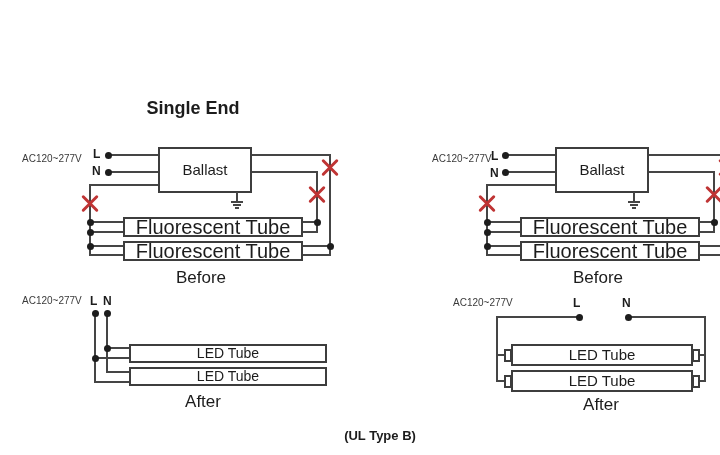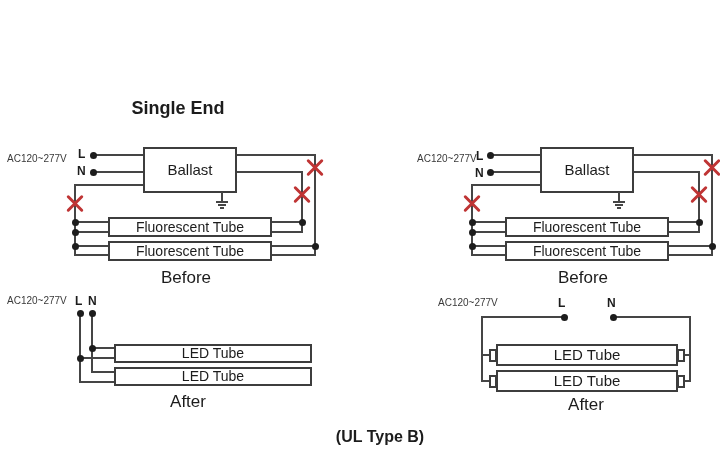--- a/index.html
+++ b/index.html
@@ -1,31 +1,31 @@
 <!DOCTYPE html>
 <html><head>
 <meta charset="utf-8">
 <style>
   html,body{margin:0;padding:0;background:#fff;}
   #page{position:relative;width:720px;height:455px;background:#ffffff;
         font-family:"Liberation Sans",sans-serif;overflow:hidden;}
-  .grp{position:absolute;inset:0;}
+  .grp{position:absolute;inset:0;margin-left:15px;}
   
   #banner{position:absolute;left:2px;top:2px;width:265px;height:50px;background:#2e9ac9;}
   #banner span{display:block;padding-left:11px;line-height:50px;font-size:29px;
                font-weight:500;color:#ffffff;letter-spacing:.5px;}
   
   .w{position:absolute;background:#454545;}
   .hw{height:2px;} .vw{width:2px;}
   
   .dot{position:absolute;width:7px;height:7px;border-radius:50%;background:#1d1d1d;}
   
   .box{position:absolute;border:2px solid #3d3d3d;background:#fff;box-sizing:border-box;
        text-align:center;color:#1c1c1c;white-space:nowrap;}
-  .tube{width:164px;height:20px;font-size:14px;line-height:16px;}
+  .tube{width:180px;height:20px;font-size:20px;line-height:16px;}
   .ledtube{width:198px;height:19px;font-size:14px;line-height:15px;}
   .ledtube2{width:182px;height:22px;font-size:15px;line-height:18px;}
   .cap{position:absolute;width:8px;height:13px;border:2px solid #3d3d3d;background:#fff;box-sizing:border-box;}
   .ballast{width:94px;height:46px;font-size:15px;line-height:42px;}
   
   .x{position:absolute;width:18px;height:18px;}
   .x::before,.x::after{content:"";position:absolute;left:-2px;top:8px;width:22px;height:3px;
        background:#bf3434;border-radius:1.5px;}
   .x::before{transform:rotate(45deg);} .x::after{transform:rotate(-45deg);}
   
@@ -33,21 +33,21 @@
        linear-gradient(#454545,#454545) 5px 0/2px 9px,
        linear-gradient(#454545,#454545) 0 9px/12px 2px,
        linear-gradient(#454545,#454545) 2px 12px/8px 2px,
        linear-gradient(#454545,#454545) 4px 15px/4px 2px;background-repeat:no-repeat;}
   
   .lbl{position:absolute;color:#1c1c1c;white-space:nowrap;}
   .title{font-weight:bold;font-size:18px;text-align:center;width:160px;}
   .stage{font-size:17px;text-align:center;width:176px;}
   .volt{font-size:10px;color:#3a3a3a;}
   .ln{font-size:12px;font-weight:bold;}
-  .foot{font-weight:bold;font-size:16px;text-align:center;width:240px;}
+  .foot{font-weight:bold;font-size:13px;text-align:center;width:240px;}
 </style>
 </head>
 <body>
 
 <div id="page">
 
 
   <div class="grp">
     <div class="lbl title" style="left:98px;top:98px;">Single End</div>
     <div class="lbl volt" style="left:7px;top:153px;">AC120~277V</div>

